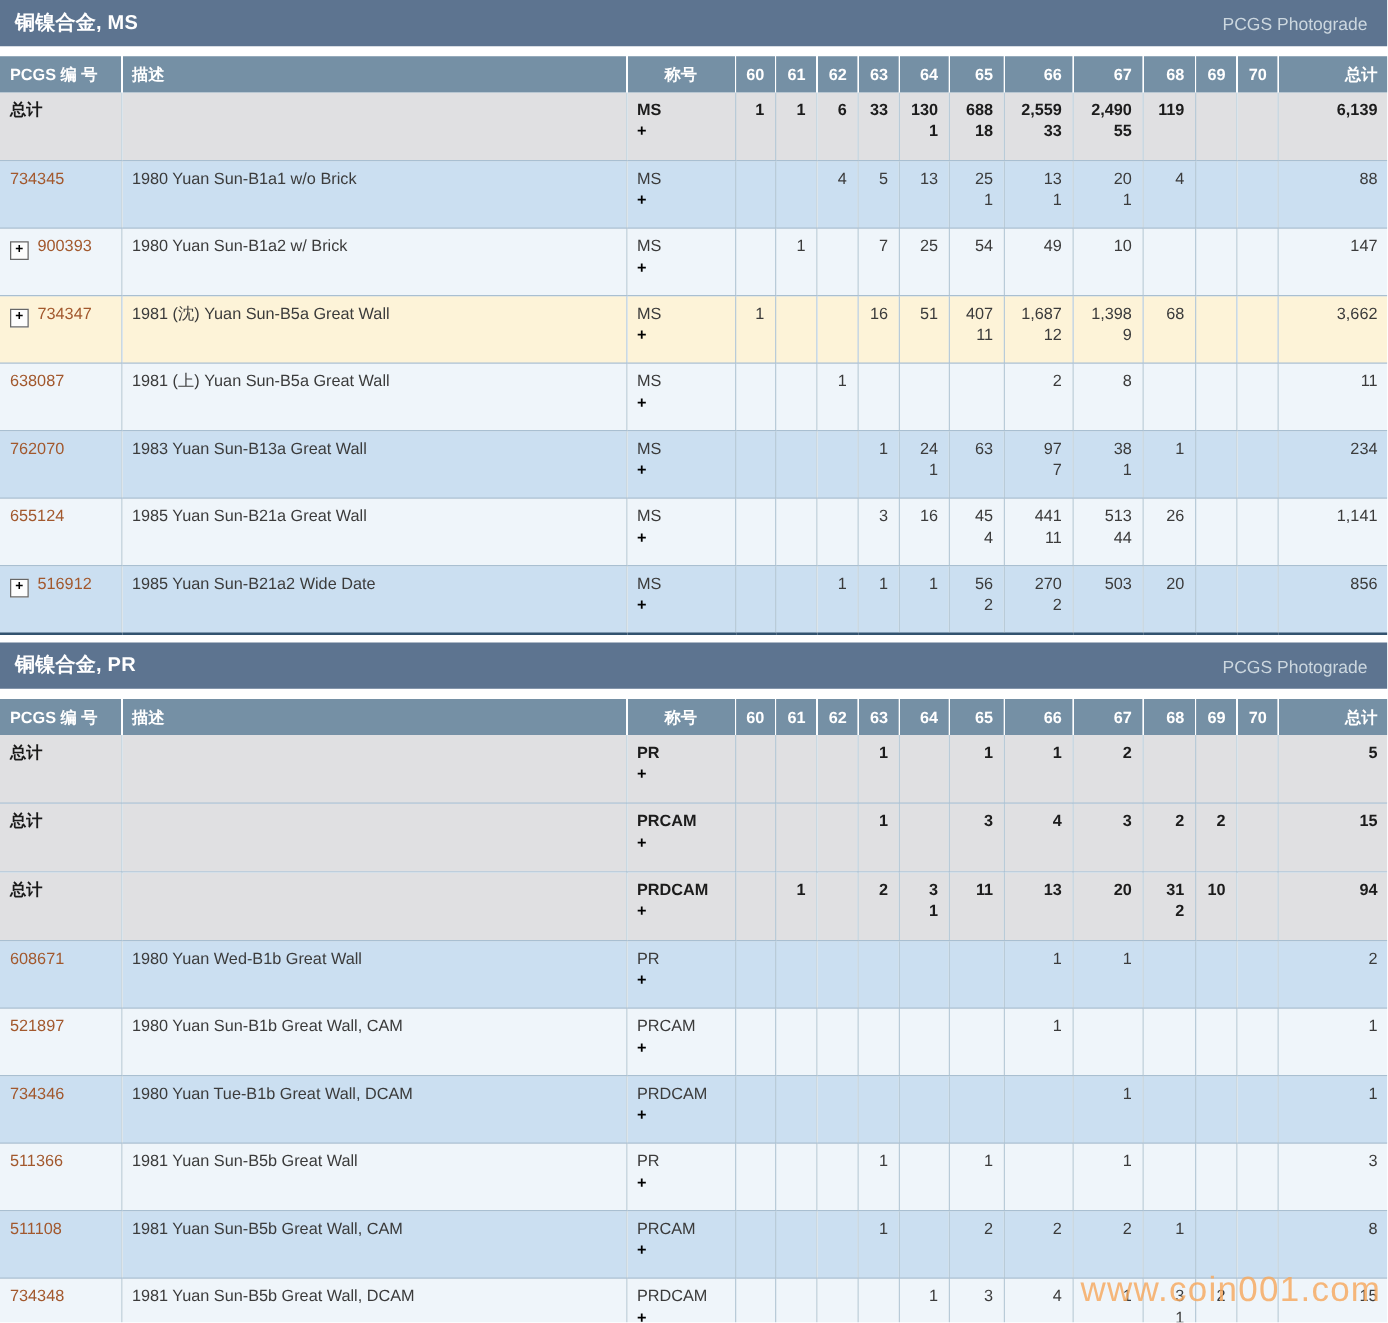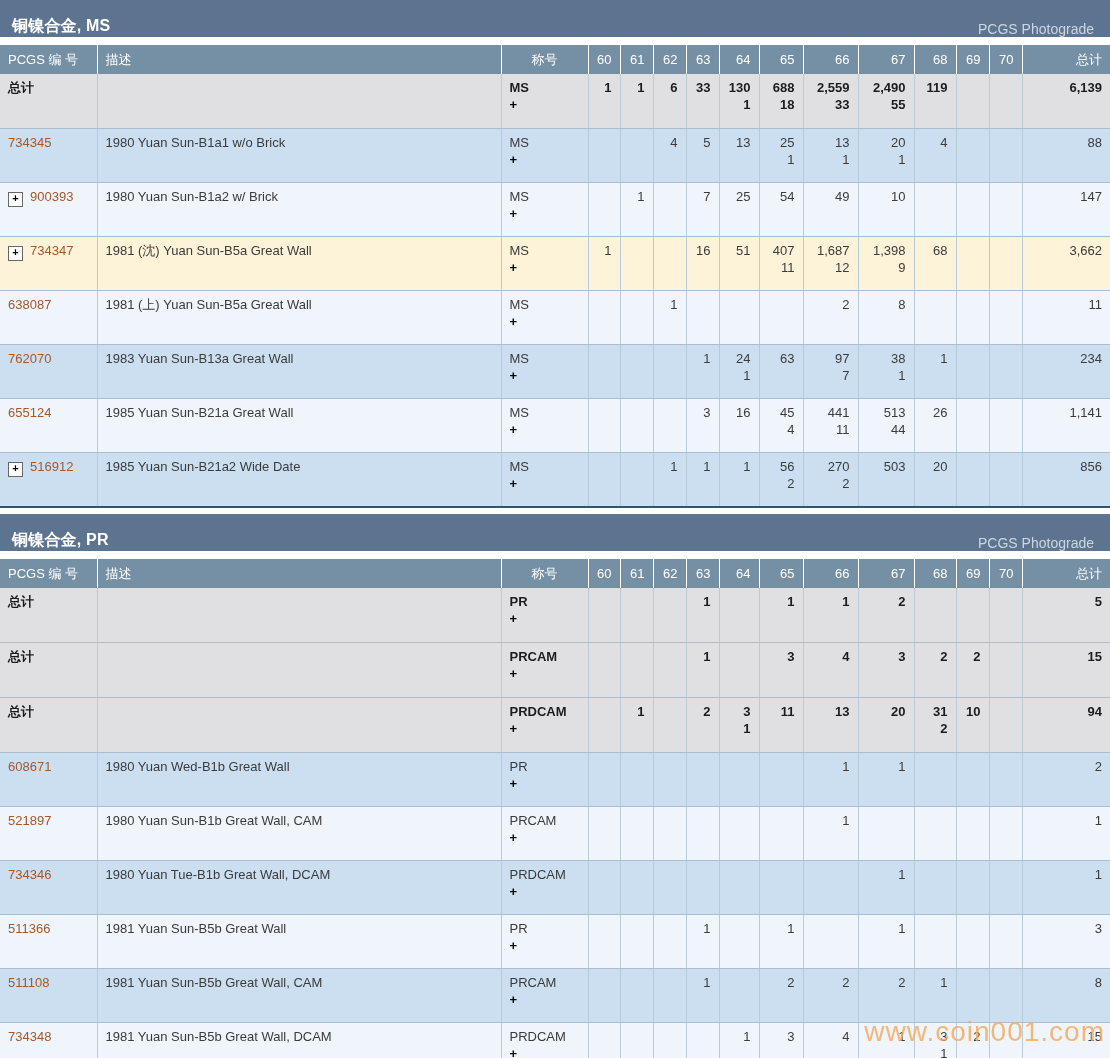--- a/index.html
+++ b/index.html
@@ -1,26 +1,26 @@
 <!DOCTYPE html>
 <html style="--section_bar: #5d7490; --header_row: #7590a5; --totals_row: #e0e0e2; --row_blue: #cbdff1; --row_white: #eff5fa; --row_highlight: #fdf3d8; --link: #a2582d; --watermark: #f7a95e;"><head>
 <meta charset="utf-8">
 <style>
   html,body{margin:0;padding:0}
   body{font-family:"Liberation Sans","DejaVu Sans",sans-serif;background:#fff}
   .page{position:relative;width:1110px;height:1058px;overflow:hidden;background:#fff}
 
   .grade-section + .grade-section{margin-top:6px}
-  .sec-bar{height:37px;background:var(--section_bar);display:flex;align-items:flex-end;
+  .sec-bar{height:37px;background:var(--section_bar);display:flex;align-items:center;
            justify-content:space-between;padding:0 16px 0 12px;margin-bottom:8px}
   .sec-title{color:#fff;font-size:16px;font-weight:bold;letter-spacing:.2px}
   .photograde{color:#ccd7df;font-size:14px;cursor:pointer}
 
   table.tbl{border-collapse:collapse;table-layout:fixed;width:1110px}
-  .tbl th{background:var(--header_row);color:#fff;font-size:13px;font-weight:normal;
+  .tbl th{background:var(--header_row);color:#fff;font-size:13px;font-weight:bold;
           height:29px;padding:0 8px;border-right:1px solid rgba(255,255,255,.45);
           white-space:nowrap;overflow:hidden}
   .tbl th:last-child{border-right:none}
   .th-left{text-align:left}
   .th-center{text-align:center}
   .th-num{text-align:right}
 
   .tbl td{vertical-align:top;padding:6px 8px 0 8px;font-size:13px;line-height:16px;
           border-right:1px solid #b9cbd8;border-bottom:1px solid #a9bfd1;
           color:#3b3b3b;white-space:nowrap;overflow:hidden}

